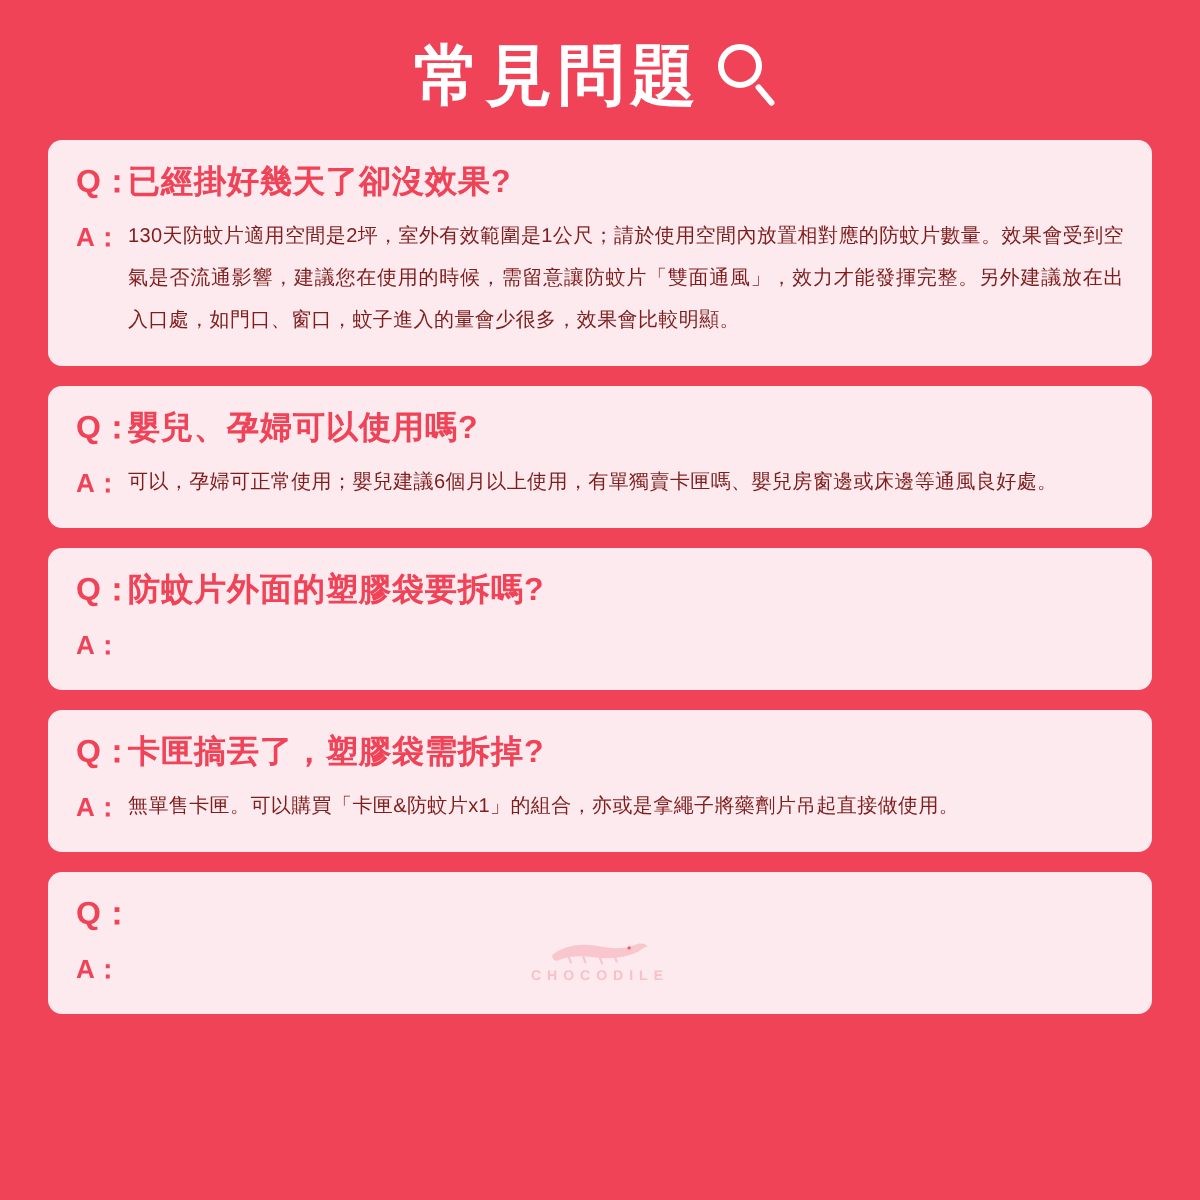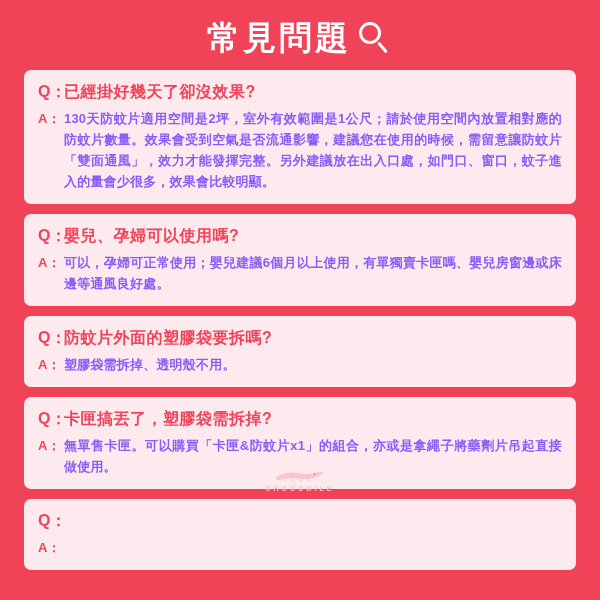--- a/index.html
+++ b/index.html
@@ -104,26 +104,25 @@
   }
   .qtext {
     color: #f04358;
     font-size: 16px;
     font-weight: bold;
     line-height: 23px;
     letter-spacing: 0.5px;
     text-align: center;
   }
   .atext {
-    color: #8b5cf6;
-    font-size: 13px;
+    color: #7f1d1d;
+    font-size: 10px;
     line-height: 21px;
     letter-spacing: 0.2px;
     text-align: justify;
-    font-weight: bold;
   }
   .footer {
     position: absolute;
     bottom: 6px;
     left: 0;
     width: 100%;
     display: flex;
     flex-direction: column;
     align-items: center;
     gap: 1px;
@@ -177,21 +176,20 @@
       </div>
     </div>
 
     <div class="faq-card">
       <div class="qrow">
         <div class="tag-q">Q：</div>
         <div class="qtext">防蚊片外面的塑膠袋要拆嗎?</div>
       </div>
       <div class="arow">
         <div class="tag-a">A：</div>
-        <div class="atext">塑膠袋需拆掉、透明殼不用。</div>
       </div>
     </div>
 
     <div class="faq-card">
       <div class="qrow">
         <div class="tag-q">Q：</div>
         <div class="qtext">卡匣搞丟了，塑膠袋需拆掉?</div>
       </div>
       <div class="arow">
         <div class="tag-a">A：</div>

